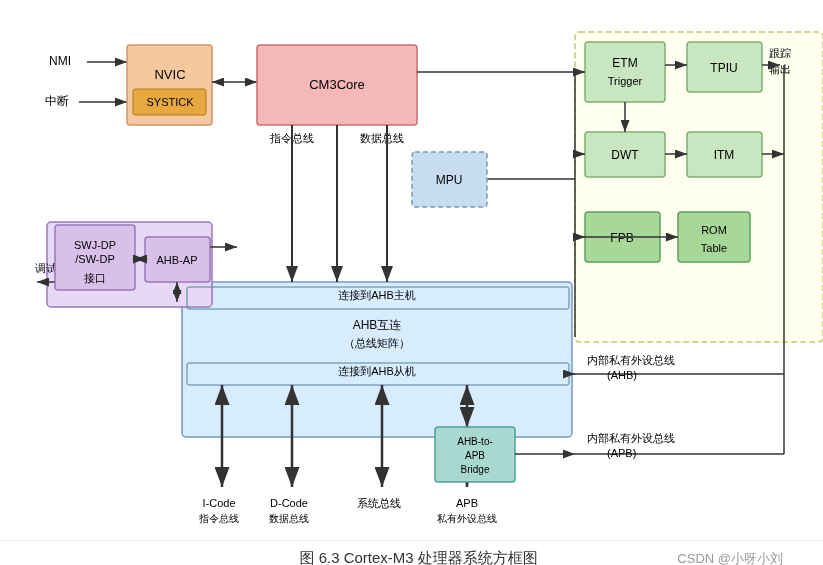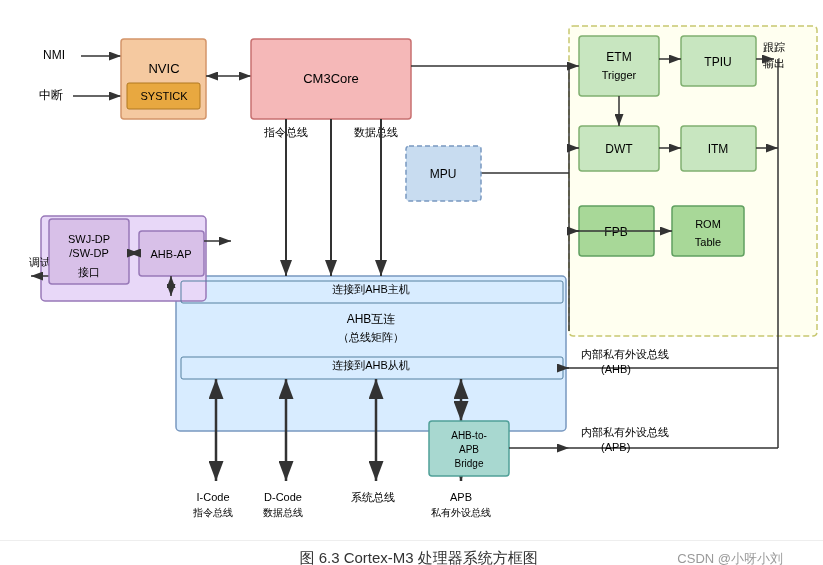--- a/index.html
+++ b/index.html
@@ -9,21 +9,21 @@
       width: 823px;
       height: 565px;
       overflow: hidden;
       position: relative;
     }
     .diagram-container {
       width: 823px;
       height: 540px;
       position: relative;
       background: #fff;
-      padding: 21px;
+      padding: 27px;
     }
     .caption {
       text-align: center;
       font-size: 14px;
       color: #333;
       padding: 6px 0;
       border-top: 1px solid #eee;
       display: flex;
       justify-content: space-between;
       align-items: center;

